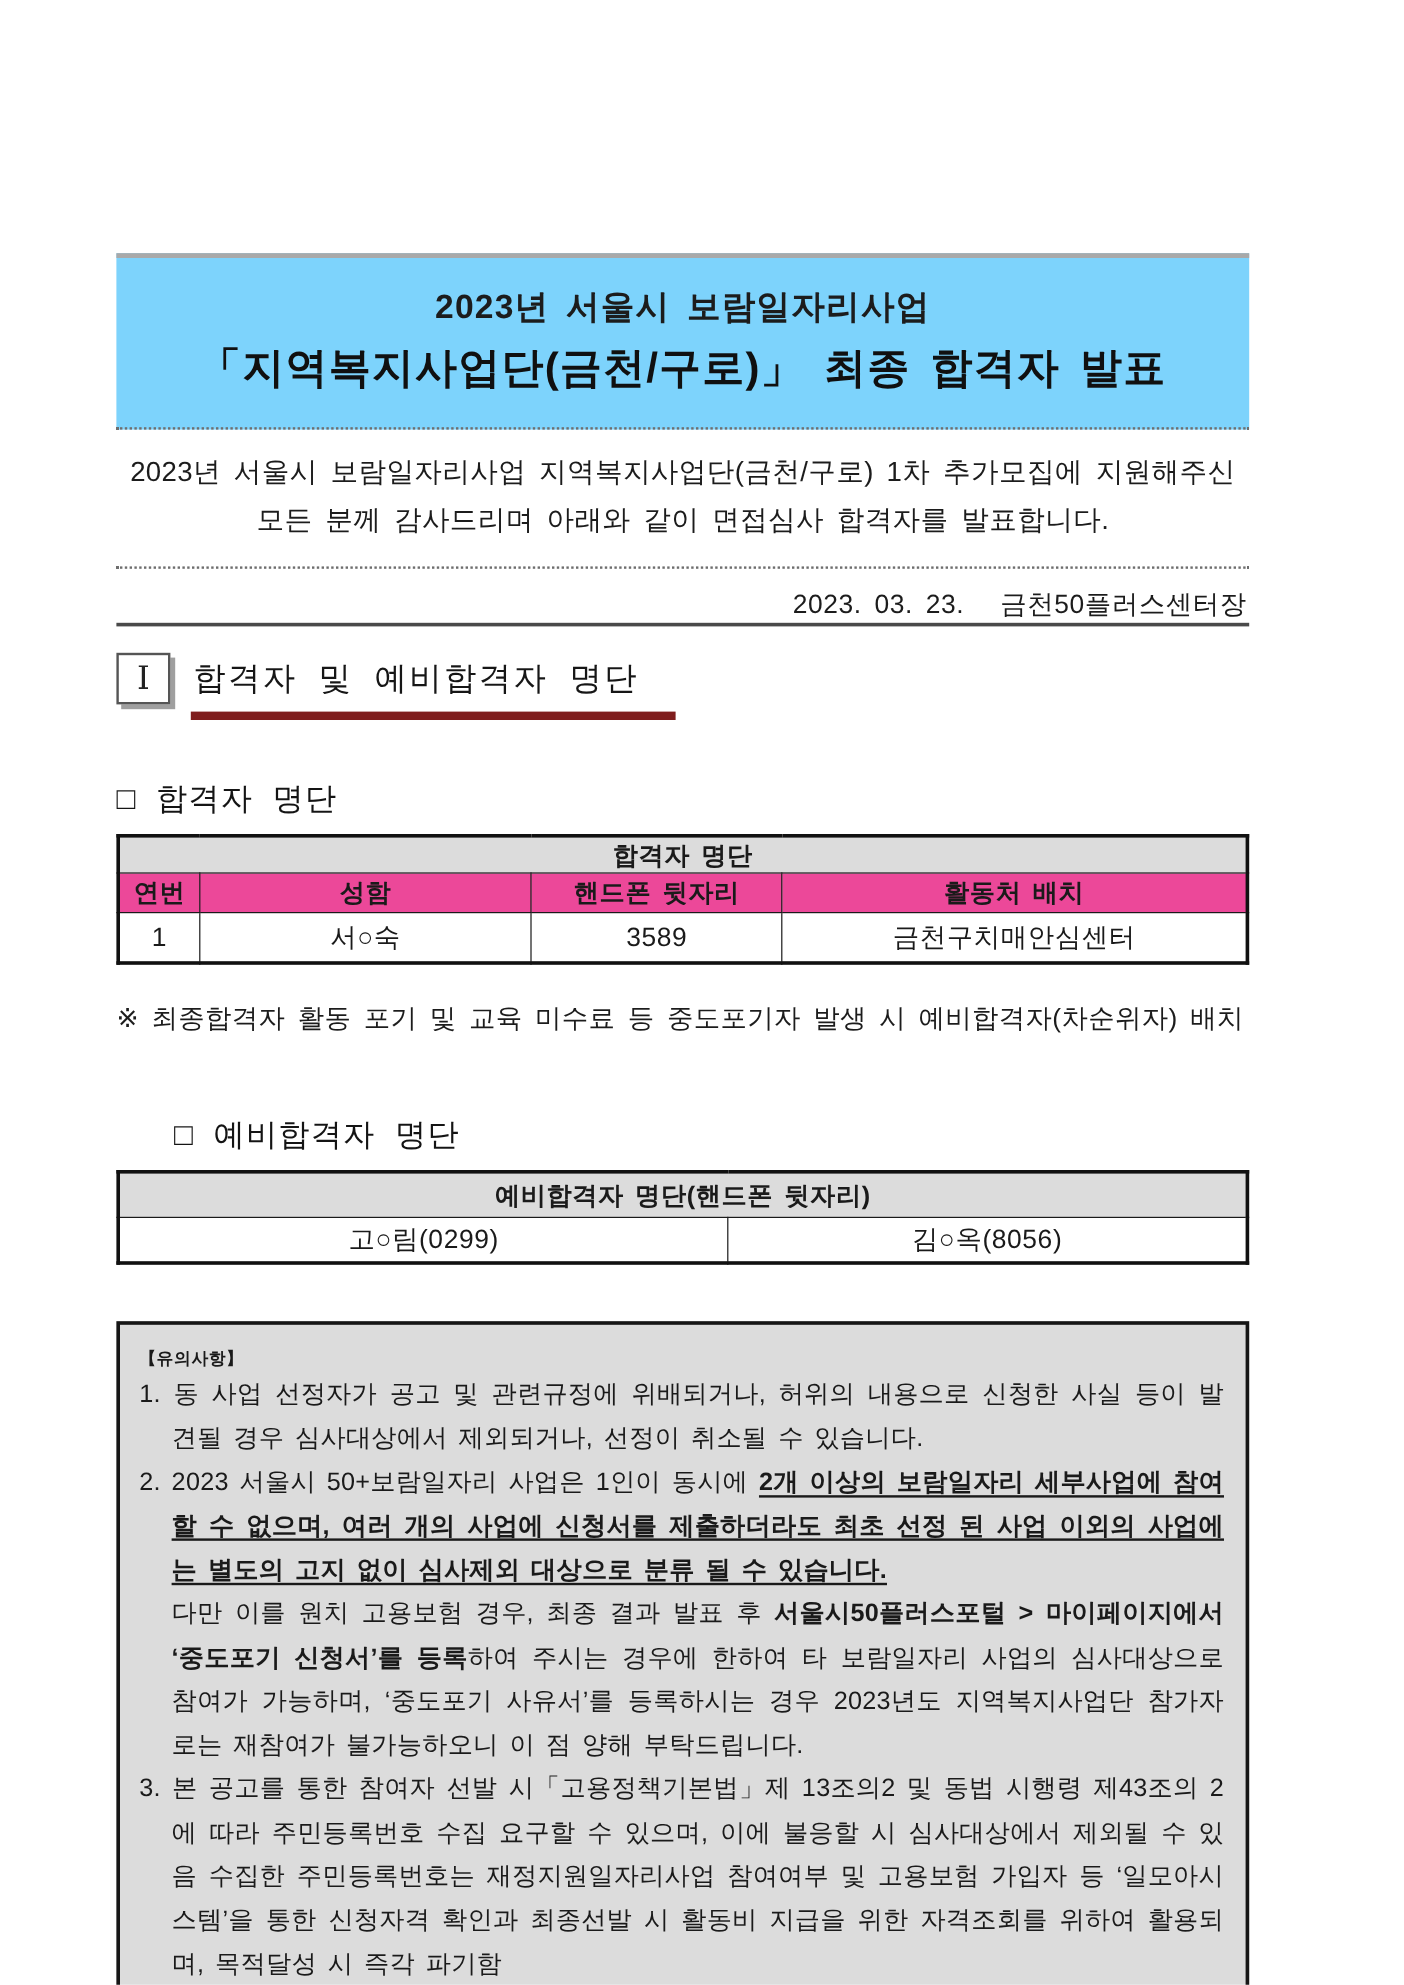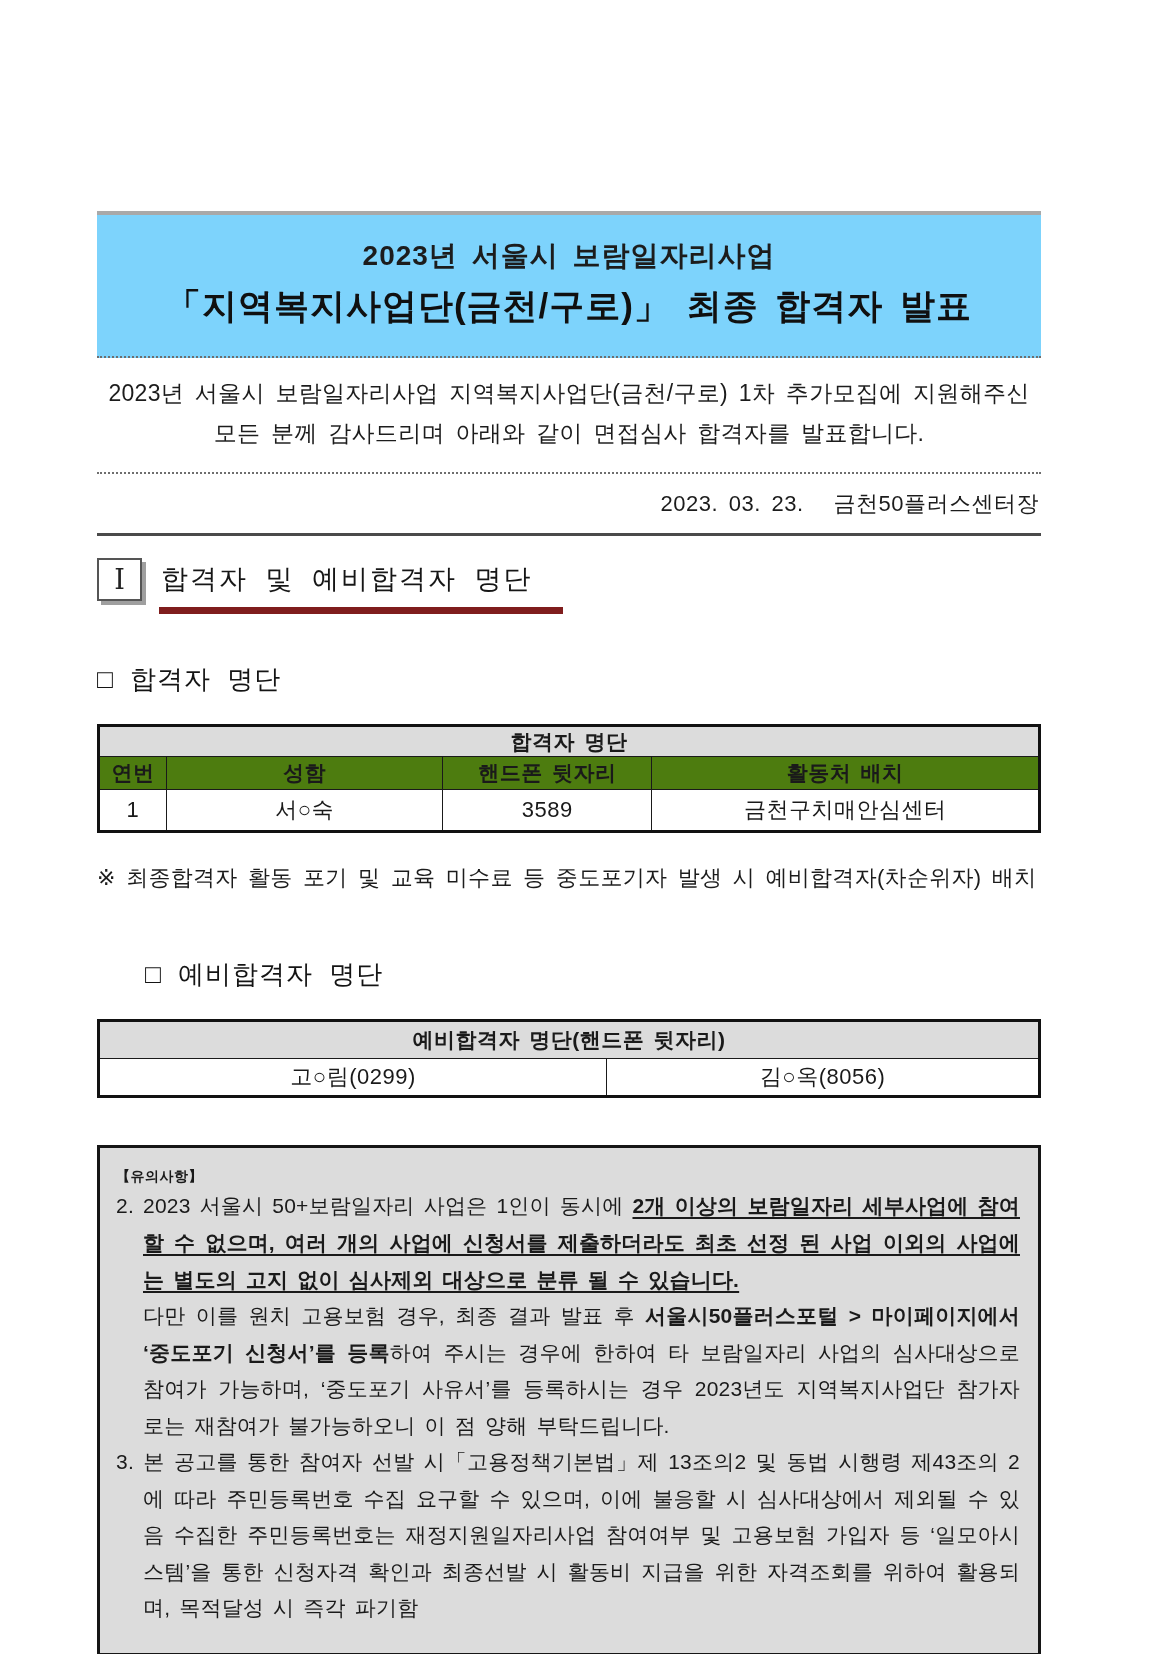--- a/index.html
+++ b/index.html
@@ -26,21 +26,21 @@
   
   .intro {
     text-align:center; padding:16px 0 19px;
     border-bottom:2px dotted #6e6e6e;
     font-size:23px; line-height:1.72; letter-spacing:0.3px; word-spacing:4px; color:#1c1c1c;
   }
 
   
   .date-line {
     text-align:right; font-size:22px; letter-spacing:0.5px; word-spacing:4px;
-    padding:15px 2px 14px; border-bottom:3px solid #4a4a4a; color:#1c1c1c;
+    padding:15px 2px 0; border-bottom:3px solid #4a4a4a; color:#1c1c1c;
   }
   .signer { margin-left:30px; }
 
   
   .section-head { margin-top:22px; display:flex; align-items:flex-start; }
   .roman-box {
     width:45px; height:43px; background:#fff;
     border:2px solid #555; box-shadow:4px 4px 0 #9f9f9f;
     display:flex; align-items:center; justify-content:center;
     font-family:"Liberation Serif","DejaVu Serif",serif;
@@ -54,28 +54,28 @@
   .section-title { font-size:27px; font-weight:500; letter-spacing:2px; word-spacing:8px; color:#161616; }
 
   
   .sub-heading { font-size:26px; font-weight:400; letter-spacing:1px; word-spacing:8px; color:#141414; }
   .sub-heading.first { margin-top:48px; }
   .sub-heading.second { margin-top:64px;padding-left:48px; }
 
   
   table.data-table {
     width:100%; border-collapse:collapse; table-layout:fixed;
-    margin-top:27px; font-size:21px; border:3px solid #111;
+    margin-top:12px; font-size:21px; border:3px solid #111;
   }
   table.data-table th, table.data-table td {
     border:1.5px solid #1a1a1a; text-align:center; vertical-align:middle;
     padding:0; letter-spacing:0.5px; word-spacing:3px;
   }
   .tbl-caption { height:31px; background:#dcdcdc; font-weight:600; }
-  .tbl-colhead { height:33px; background:#4d7c0f; font-weight:600; }
+  .tbl-colhead { height:33px; background:#ec4899; font-weight:600; }
   .tbl-data { height:42px; background:#fff; font-weight:400; font-size:22px; }
   table.reserve-table .tbl-caption { height:38px; }
   table.reserve-table .tbl-data { height:38px; }
 
   
   .note { margin-top:30px; font-size:22px; letter-spacing:0.3px; word-spacing:4px; color:#1c1c1c; }
 
   
   .notice-box {
     margin-top:47px; background:#dcdcdc;
@@ -162,20 +162,21 @@
         </tr>
         <tr>
           <td class="tbl-data">고○림(0299)</td>
           <td class="tbl-data">김○옥(8056)</td>
         </tr>
       </tbody>
     </table>
 
     <div class="notice-box">
       <div class="notice-title">【유의사항】</div>
+      <div class="notice-item">1. 동 사업 선정자가 공고 및 관련규정에 위배되거나, 허위의 내용으로 신청한 사실 등이 발견될 경우 심사대상에서 제외되거나, 선정이 취소될 수 있습니다.</div>
       <div class="notice-item">
         <span>2. 2023 서울시 50+보람일자리 사업은 1인이 동시에 </span><span class="bu">2개 이상의 보람일자리 세부사업에 참여할 수 없으며, 여러 개의 사업에 신청서를 제출하더라도 최초 선정 된 사업 이외의 사업에는 별도의 고지 없이 심사제외 대상으로 분류 될 수 있습니다.</span><br>
         <span>다만 이를 원치 고용보험 경우, 최종 결과 발표 후 </span><span class="b">서울시50플러스포털 &gt; 마이페이지에서 ‘중도포기 신청서’를 등록</span><span>하여 주시는 경우에 한하여 타 보람일자리 사업의 심사대상으로 참여가 가능하며, ‘중도포기 사유서’를 등록하시는 경우 2023년도 지역복지사업단 참가자로는 재참여가 불가능하오니 이 점 양해 부탁드립니다.</span>
       </div>
       <div class="notice-item">3. 본 공고를 통한 참여자 선발 시「고용정책기본법」제 13조의2 및 동법 시행령 제43조의 2에 따라 주민등록번호 수집 요구할 수 있으며, 이에 불응할 시 심사대상에서 제외될 수 있음 수집한 주민등록번호는 재정지원일자리사업 참여여부 및 고용보험 가입자 등 ‘일모아시스템’을 통한 신청자격 확인과 최종선발 시 활동비 지급을 위한 자격조회를 위하여 활용되며, 목적달성 시 즉각 파기함</div>
     </div>
 
   </div>
 </div>
 

